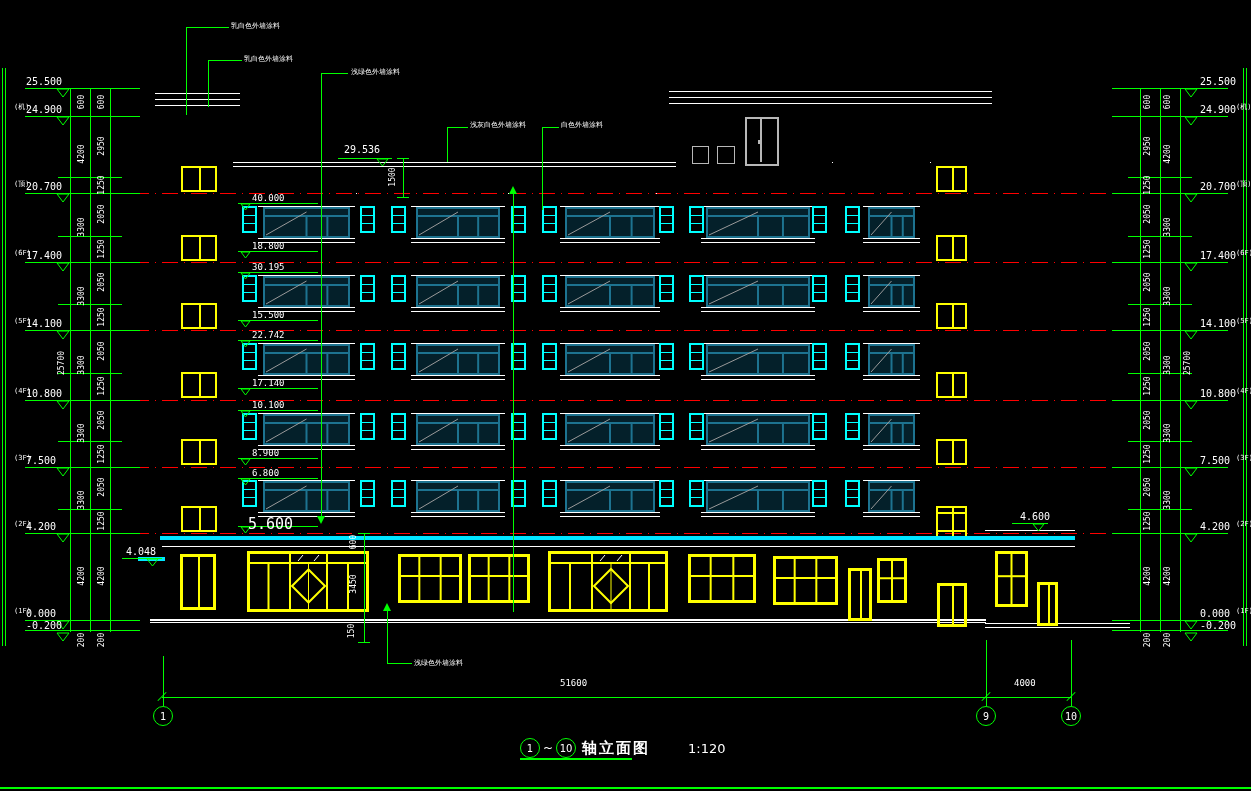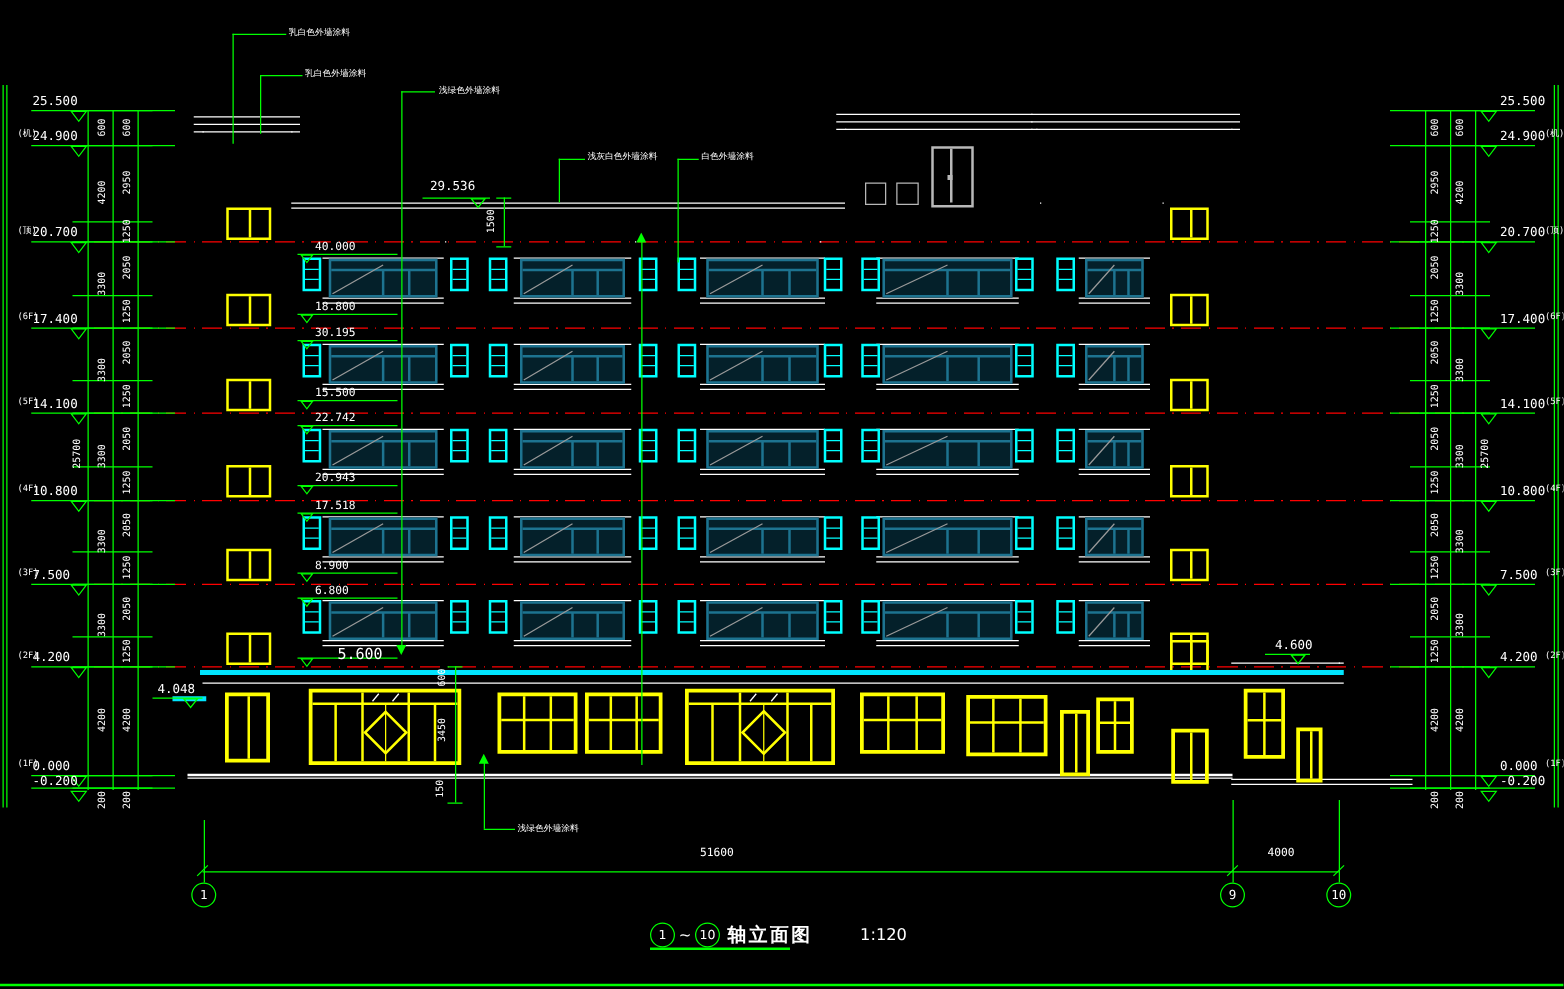--- a/index.html
+++ b/index.html
@@ -734,41 +734,41 @@
     <div class="abs txt" style="left: 252px; top: 311px; color: rgb(255, 255, 255); font-size: 9px;">15.500</div>
     <div class="abs" style="left: 238px; top: 340px; width: 80px; height: 1px; background: rgb(0, 255, 0);"></div>
     <svg width="13" height="9" style="position: absolute; left: 240px; top: 340px;">
       <polygon points="1,1 10,1 5.5,7" fill="none" stroke="#00ff00"></polygon>
     </svg>
     <div class="abs txt" style="left: 252px; top: 331px; color: rgb(255, 255, 255); font-size: 9px;">22.742</div>
     <div class="abs" style="left: 238px; top: 388px; width: 80px; height: 1px; background: rgb(0, 255, 0);"></div>
     <svg width="13" height="9" style="position: absolute; left: 240px; top: 388px;">
       <polygon points="1,1 10,1 5.5,7" fill="none" stroke="#00ff00"></polygon>
     </svg>
-    <div class="abs txt" style="left: 252px; top: 379px; color: rgb(255, 255, 255); font-size: 9px;">20.943</div>
+    <div class="abs txt" style="left: 252px; top: 379px; color: rgb(255, 255, 255); font-size: 9px;">17.140</div>
     <div class="abs" style="left: 238px; top: 410px; width: 80px; height: 1px; background: rgb(0, 255, 0);"></div>
     <svg width="13" height="9" style="position: absolute; left: 240px; top: 410px;">
       <polygon points="1,1 10,1 5.5,7" fill="none" stroke="#00ff00"></polygon>
     </svg>
-    <div class="abs txt" style="left: 252px; top: 401px; color: rgb(255, 255, 255); font-size: 9px;">17.518</div>
+    <div class="abs txt" style="left: 252px; top: 401px; color: rgb(255, 255, 255); font-size: 9px;">10.100</div>
     <div class="abs" style="left: 238px; top: 458px; width: 80px; height: 1px; background: rgb(0, 255, 0);"></div>
     <svg width="13" height="9" style="position: absolute; left: 240px; top: 458px;">
       <polygon points="1,1 10,1 5.5,7" fill="none" stroke="#00ff00"></polygon>
     </svg>
     <div class="abs txt" style="left: 252px; top: 449px; color: rgb(255, 255, 255); font-size: 9px;">8.900</div>
     <div class="abs" style="left: 238px; top: 478px; width: 80px; height: 1px; background: rgb(0, 255, 0);"></div>
     <svg width="13" height="9" style="position: absolute; left: 240px; top: 478px;">
       <polygon points="1,1 10,1 5.5,7" fill="none" stroke="#00ff00"></polygon>
     </svg>
     <div class="abs txt" style="left: 252px; top: 469px; color: rgb(255, 255, 255); font-size: 9px;">6.800</div>
     <div class="abs" style="left: 238px; top: 526px; width: 80px; height: 1px; background: rgb(0, 255, 0);"></div>
     <svg width="13" height="9" style="position: absolute; left: 240px; top: 526px;">
       <polygon points="1,1 10,1 5.5,7" fill="none" stroke="#00ff00"></polygon>
     </svg>
-    <div class="abs txt" style="left: 270px; top: 517px; color: rgb(255, 255, 255); font-size: 12px;">5.600</div>
+    <div class="abs txt" style="left: 248px; top: 517px; color: rgb(255, 255, 255); font-size: 15px;">5.600</div>
     <div class="abs txt" style="left: 344px; top: 145px; color: rgb(255, 255, 255); font-size: 10px;">29.536</div>
     <div class="abs" style="left: 338px; top: 158px; width: 54px; height: 1px; background: rgb(0, 255, 0);"></div>
     <svg width="15" height="10" style="position: absolute; left: 376px; top: 158px;">
       <polygon points="1,1 12,1 6.5,8" fill="none" stroke="#00ff00"></polygon>
     </svg>
     <div class="abs txt" style="left: 1020px; top: 512px; color: rgb(255, 255, 255); font-size: 10px;">4.600</div>
     <div class="abs" style="left: 1012px; top: 523px; width: 36px; height: 1px; background: rgb(0, 255, 0);"></div>
     <svg width="15" height="10" style="position: absolute; left: 1032px; top: 523px;">
       <polygon points="1,1 12,1 6.5,8" fill="none" stroke="#00ff00"></polygon>
     </svg>

